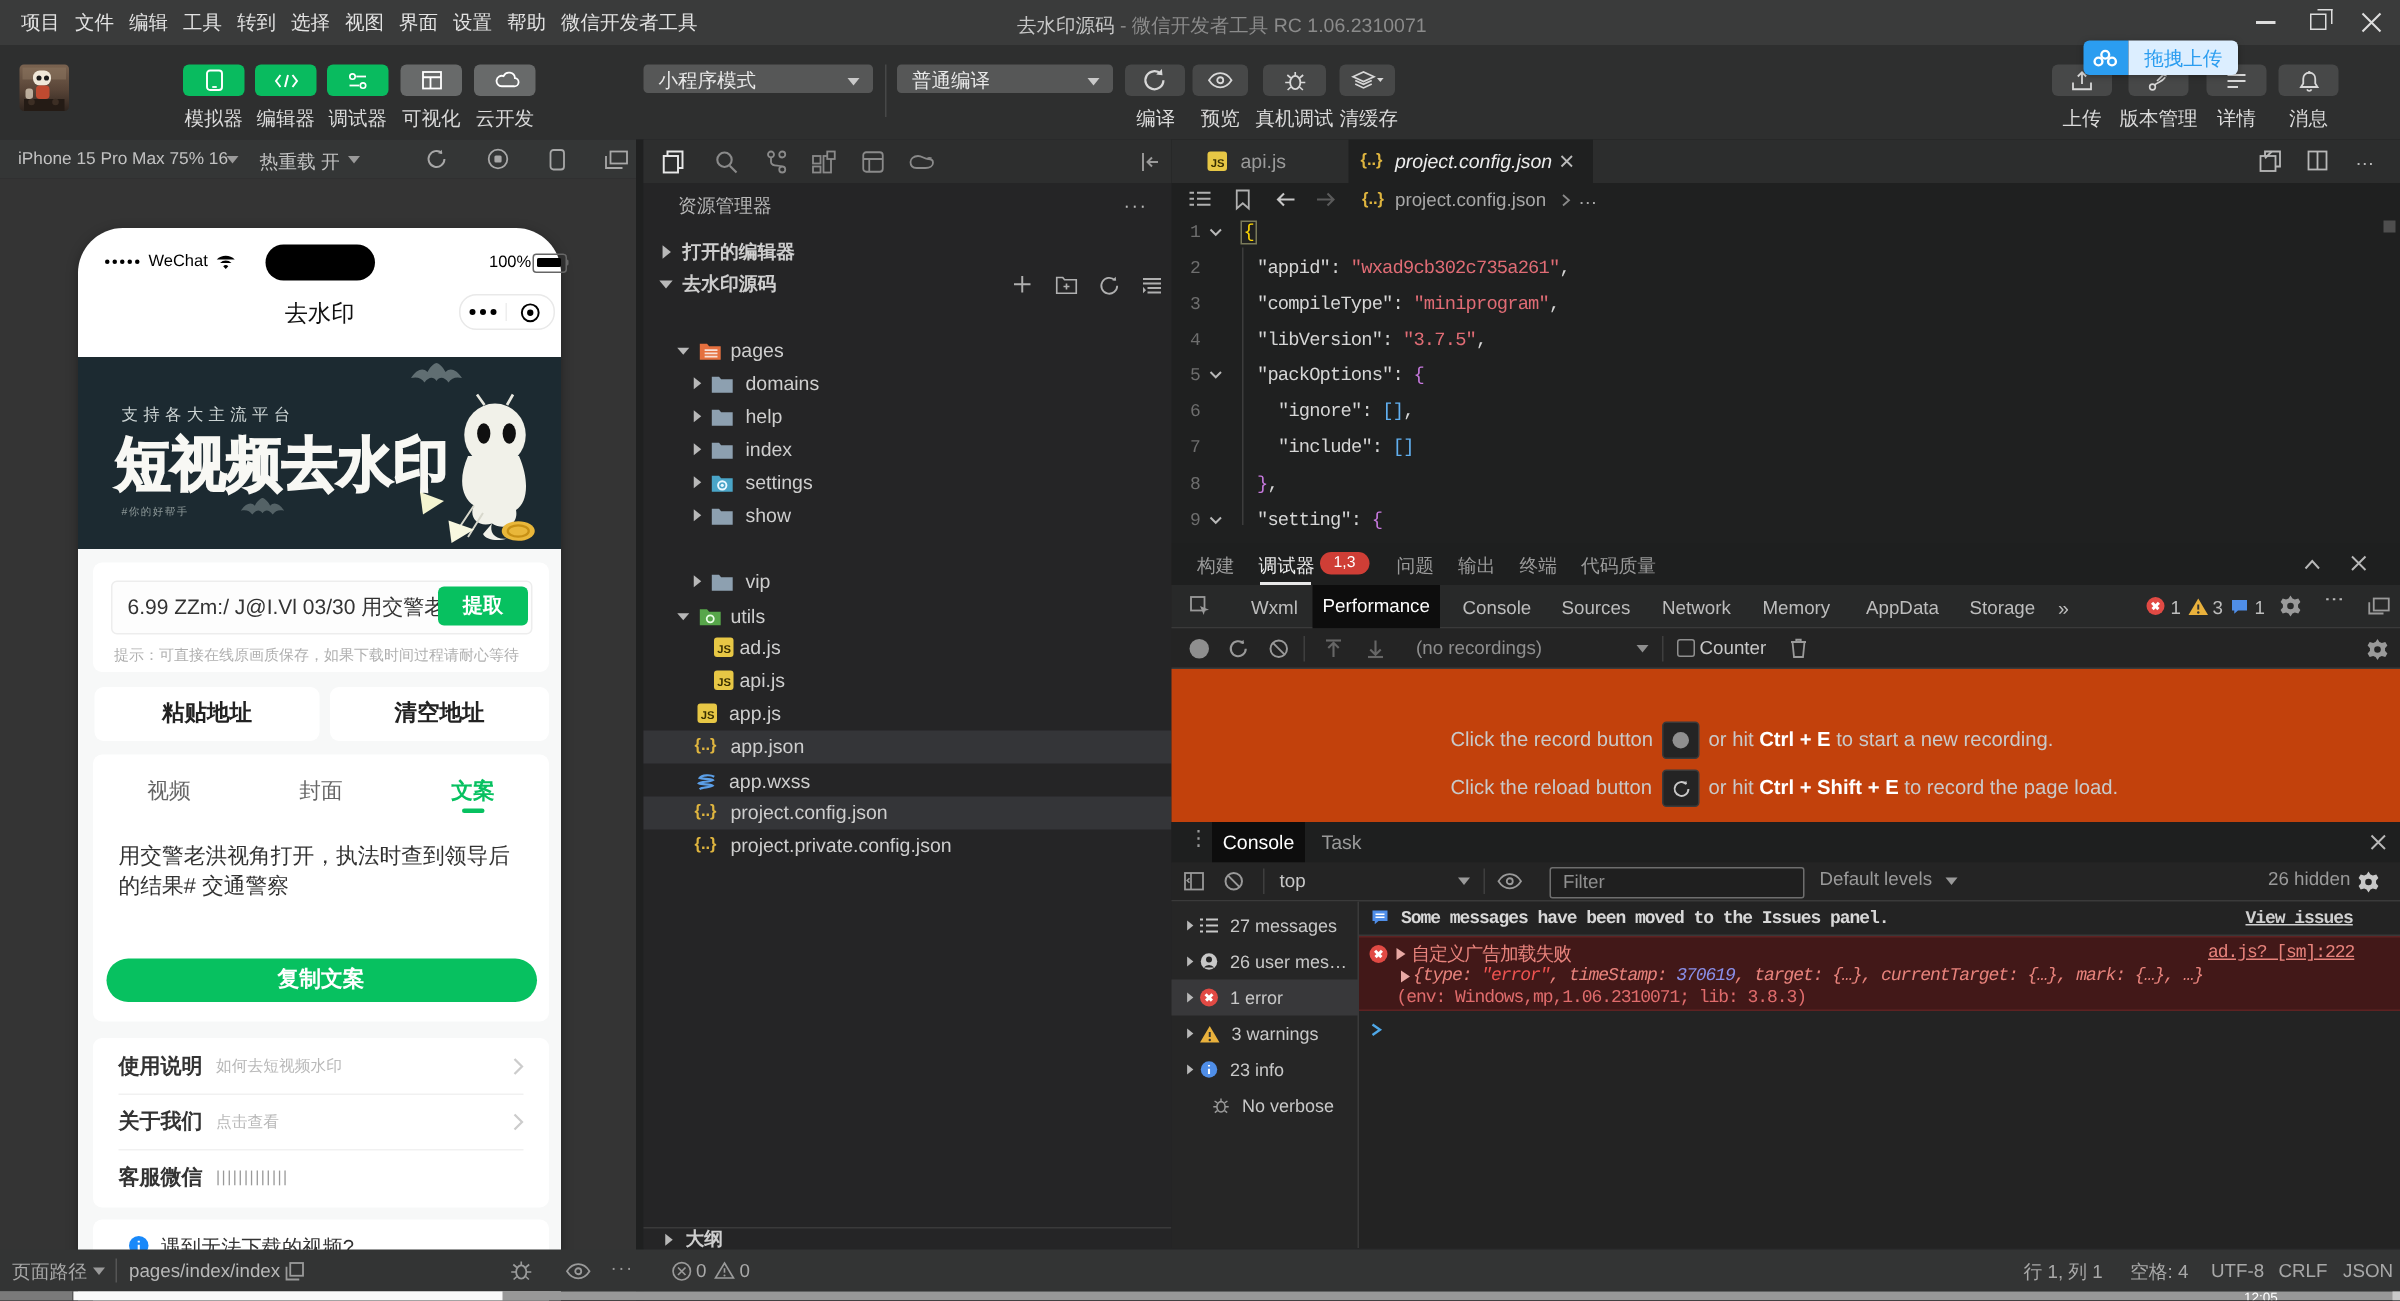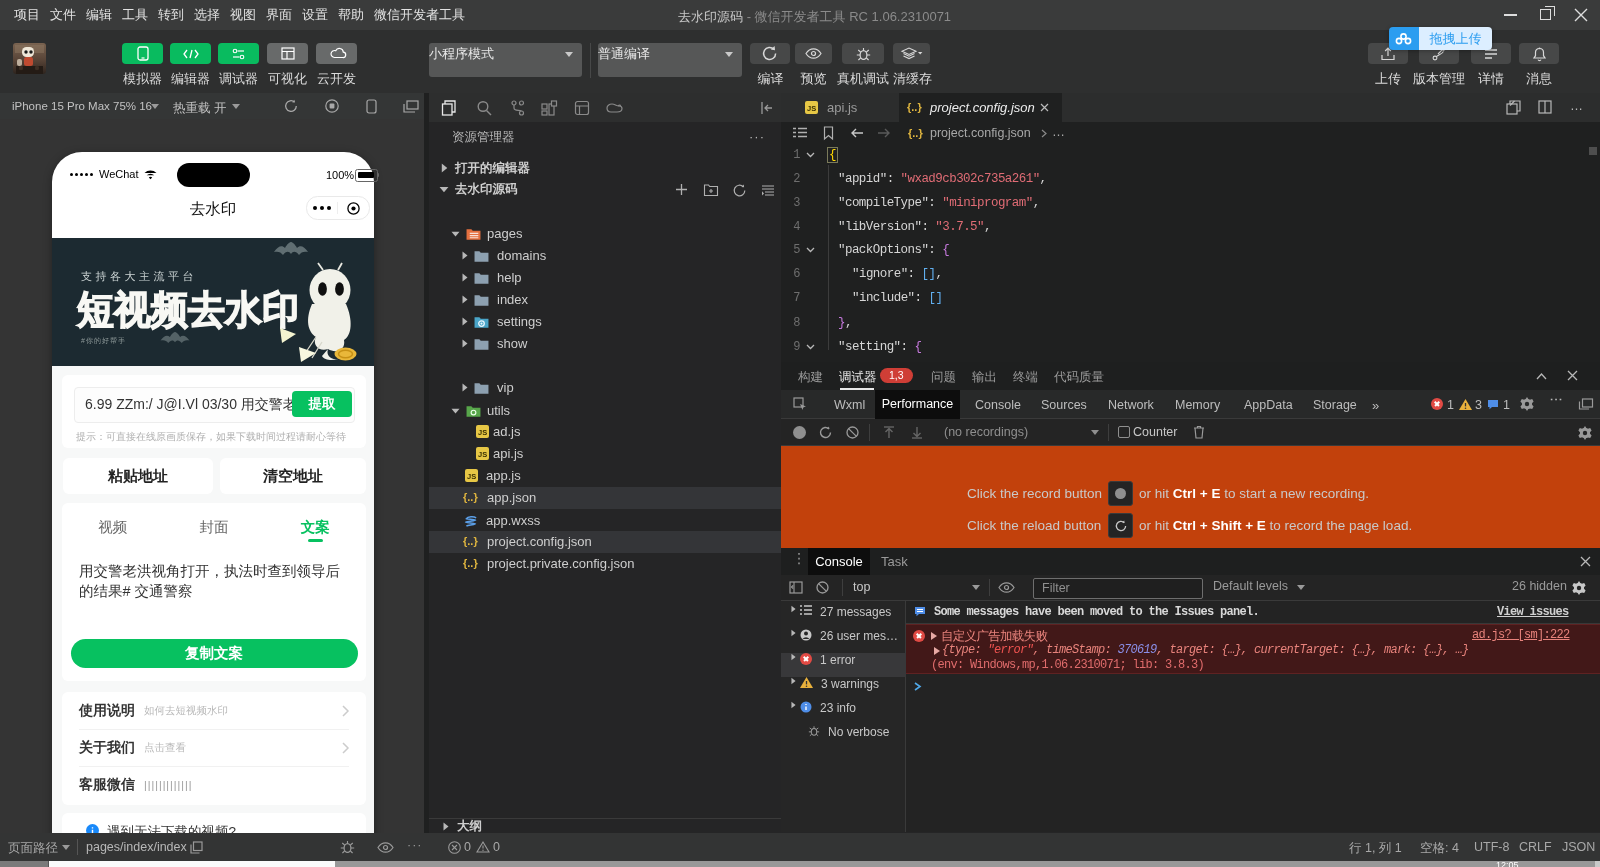--- a/index.html
+++ b/index.html
@@ -2,21 +2,21 @@
 <html><head><meta charset="utf-8">
 <style>
 html,body{margin:0;padding:0}
 body{width:1600px;height:867px;overflow:hidden;background:#252526;font-family:"Liberation Sans",sans-serif;position:relative}
 .a{position:absolute}
 svg{display:block;overflow:visible}
 .tb{top:13px;width:41px;text-align:center}
 .tbx{width:41px;height:21px;border-radius:4px;display:flex;align-items:center;justify-content:center}
 .tbx2{width:40px;height:21px;border-radius:4px;background:#474848;display:flex;align-items:center;justify-content:center}
 .tbl{margin-top:6px;font-size:13px;color:#dbdbdb;white-space:nowrap;width:41px;text-align:center}
-.dd{top:13px;height:34px;background:#565757;border-radius:3px;color:#e8e8e8;font-size:13px;line-height:21px;box-sizing:border-box}
+.dd{top:13px;height:19px;background:#565757;border-radius:3px;color:#e8e8e8;font-size:13px;line-height:21px;padding-left:10px;box-sizing:border-box}
 .caret{position:absolute;right:9px;top:9px;width:0;height:0;border-left:4px solid transparent;border-right:4px solid transparent;border-top:5px solid #c9c9c9}
 .dot5{width:3px;height:3px;border-radius:50%;background:#000;display:inline-block}
 .cdot{width:4px;height:4px;border-radius:50%;background:#000;display:inline-block}
 .card{background:#fff;border-radius:6px}
 .lrow{left:17px;width:270px;height:37px;display:flex;align-items:center}
 .lrow b{font-size:14px;color:#333;font-weight:bold}
 .lsub{font-size:10.5px;color:#b8b8b8;margin-left:9px}
 .chev{margin-left:auto}
 .trow{position:absolute;left:0;width:100%;height:22px;font-size:13px;color:#cecece;display:flex;align-items:center}
 .tl{top:3px;white-space:nowrap}
@@ -30,21 +30,21 @@
 .cl{white-space:pre}
 .s{color:#e06c75}
 .m{color:#c678dd}
 .b{color:#61afef}
 .erdot{width:12px;height:12px;border-radius:50%;background:#e14a44}
 .erdot:after{content:"";position:absolute;left:3px;top:5.3px;width:6px;height:1.5px;background:#fff;transform:rotate(45deg)}
 .erdot:before{content:"";position:absolute;left:3px;top:5.3px;width:6px;height:1.5px;background:#fff;transform:rotate(-45deg)}
 .warn{width:13px;height:11px}
 .gear{width:14px;height:14px}
 .pbox{width:23px;height:23px;background:#242424;border:1px solid #3a3a3a;border-radius:3px;display:flex;align-items:center;justify-content:center}
-.srow{left:0;width:125px;height:24px;display:flex;white-space:nowrap;overflow:hidden}
+.srow{left:0;width:125px;height:24px;display:flex;align-items:center;white-space:nowrap;overflow:hidden}
 </style></head>
 <body>
 <svg width="0" height="0" style="position:absolute">
     <defs>
 <symbol id="cr" viewBox="0 0 6 9">
         <polygon points="0.5,0.5 5.5,4.5 0.5,8.5" fill="#b8b8b8"></polygon>
       </symbol>
 <symbol id="cd" viewBox="0 0 9 6">
         <polygon points="0.5,0.8 8.5,0.8 4.5,5.5" fill="#b8b8b8"></polygon>
       </symbol>

